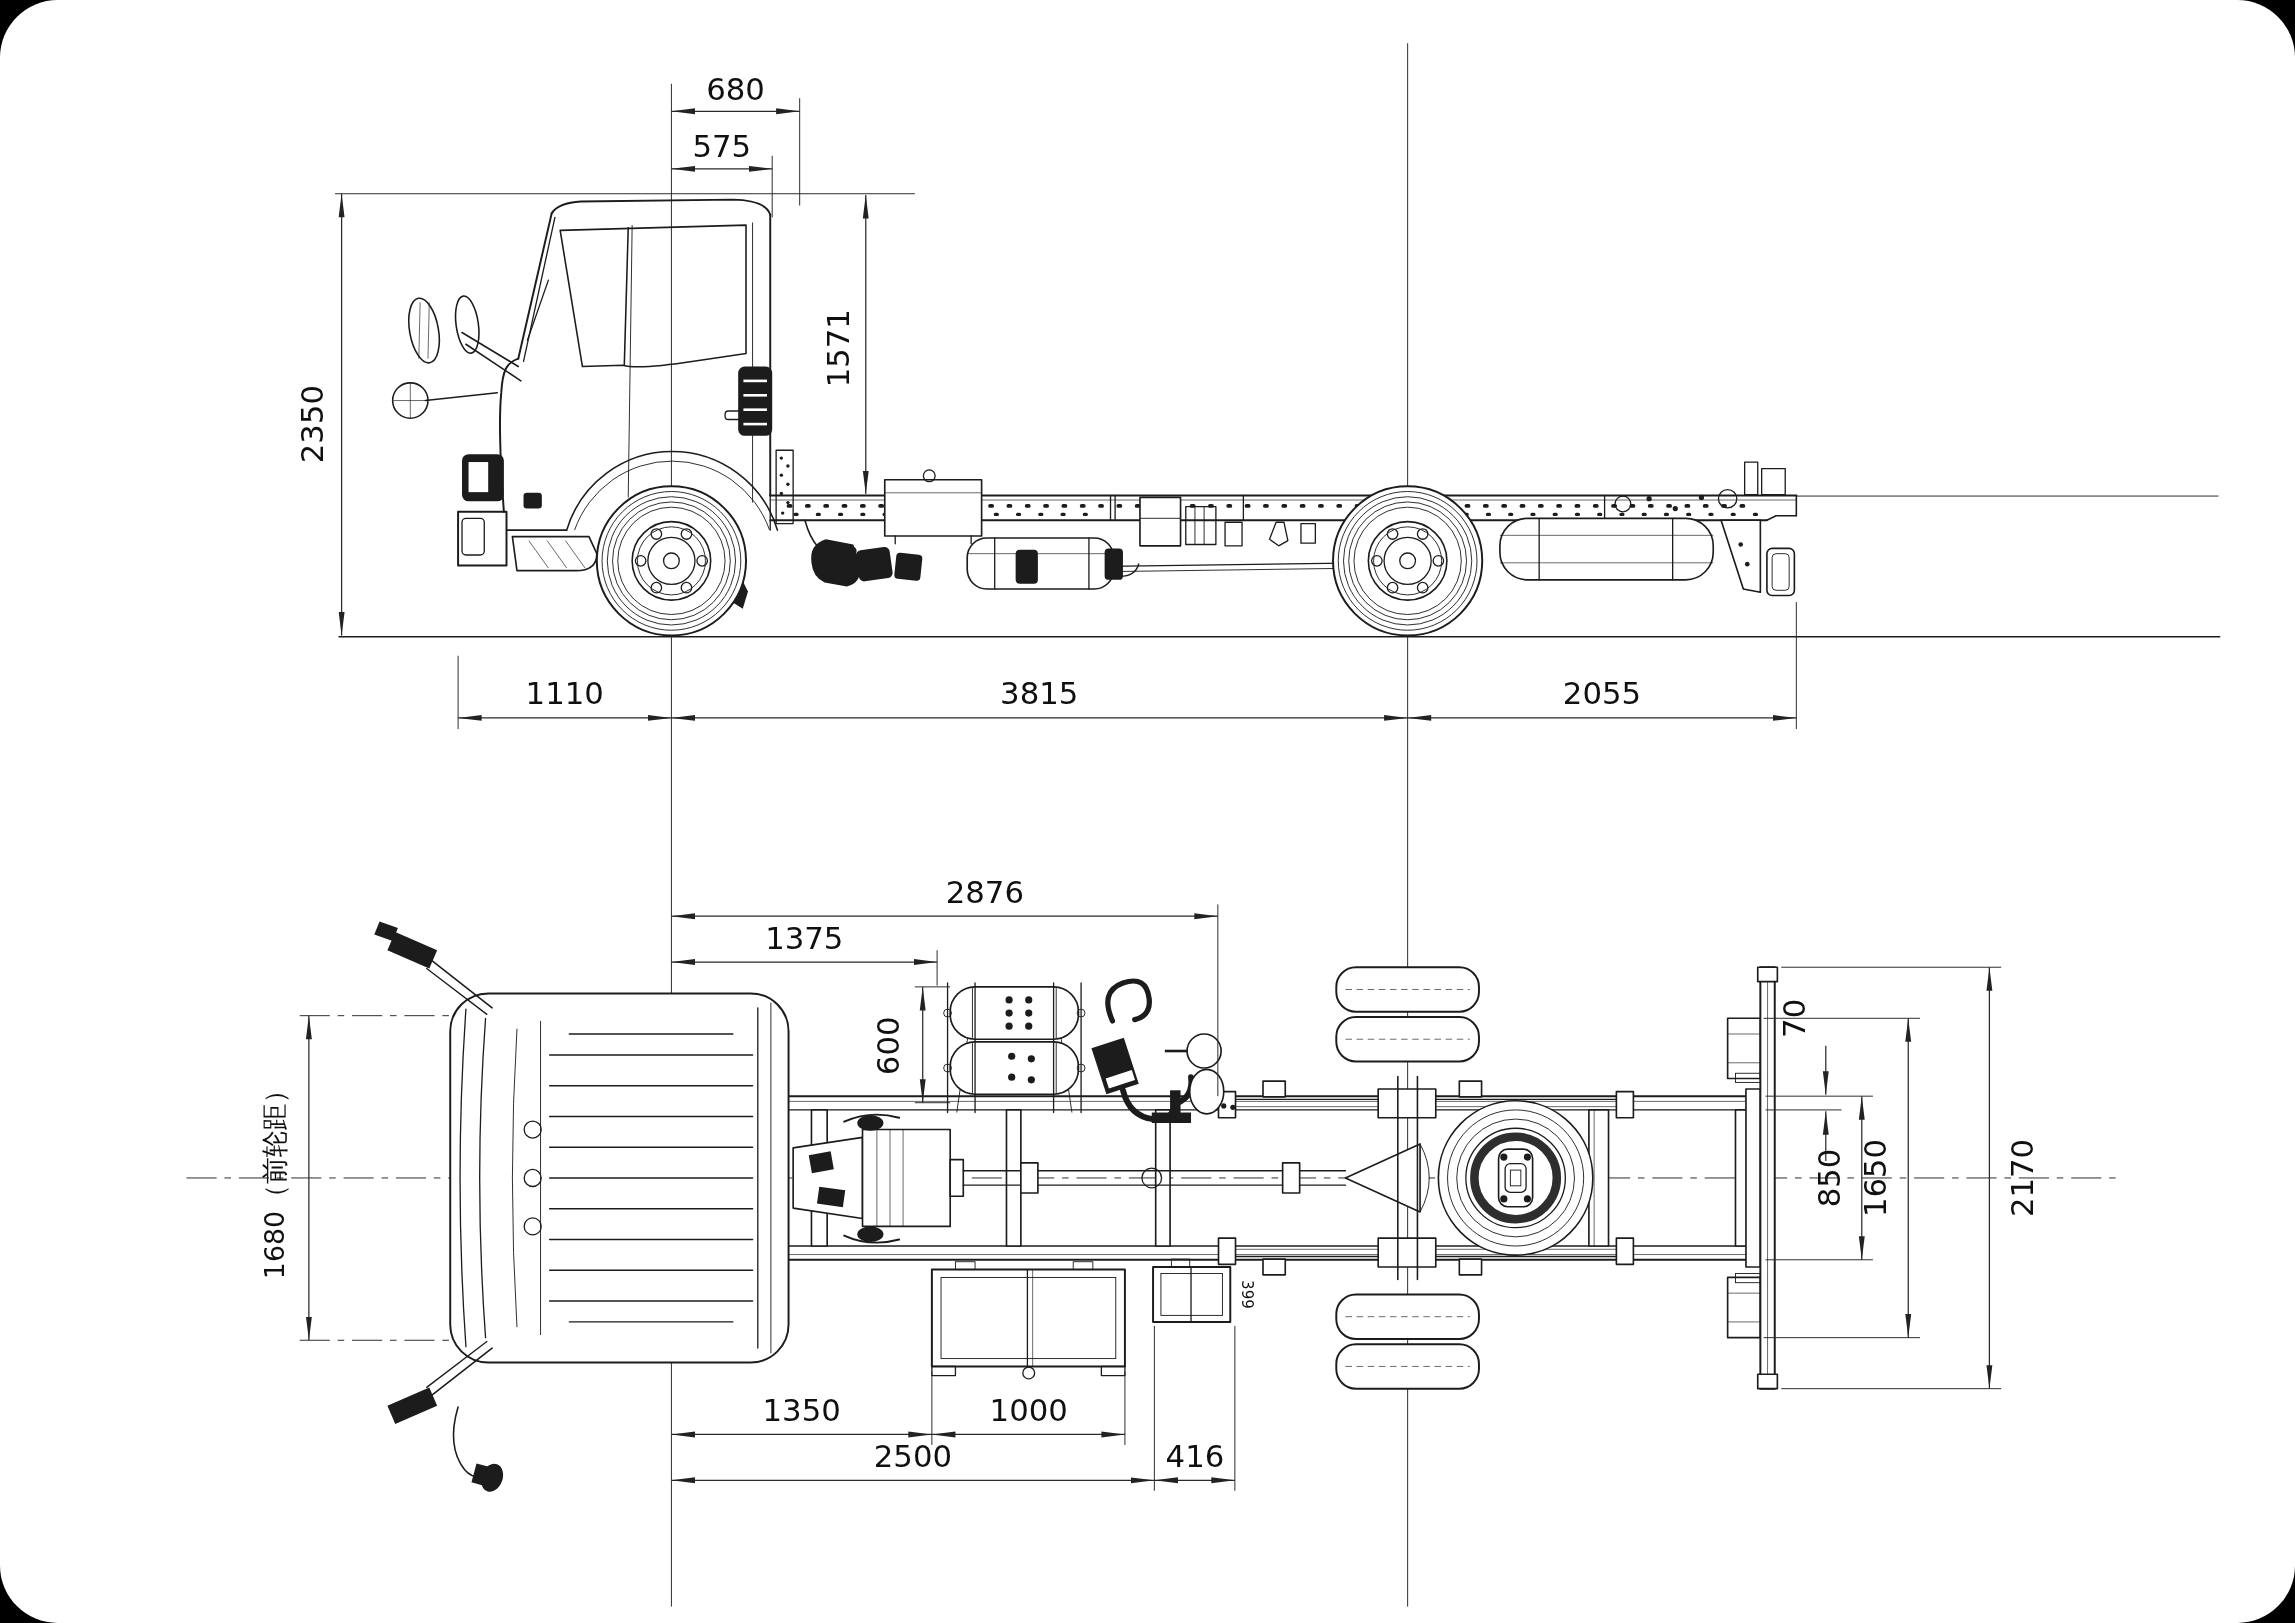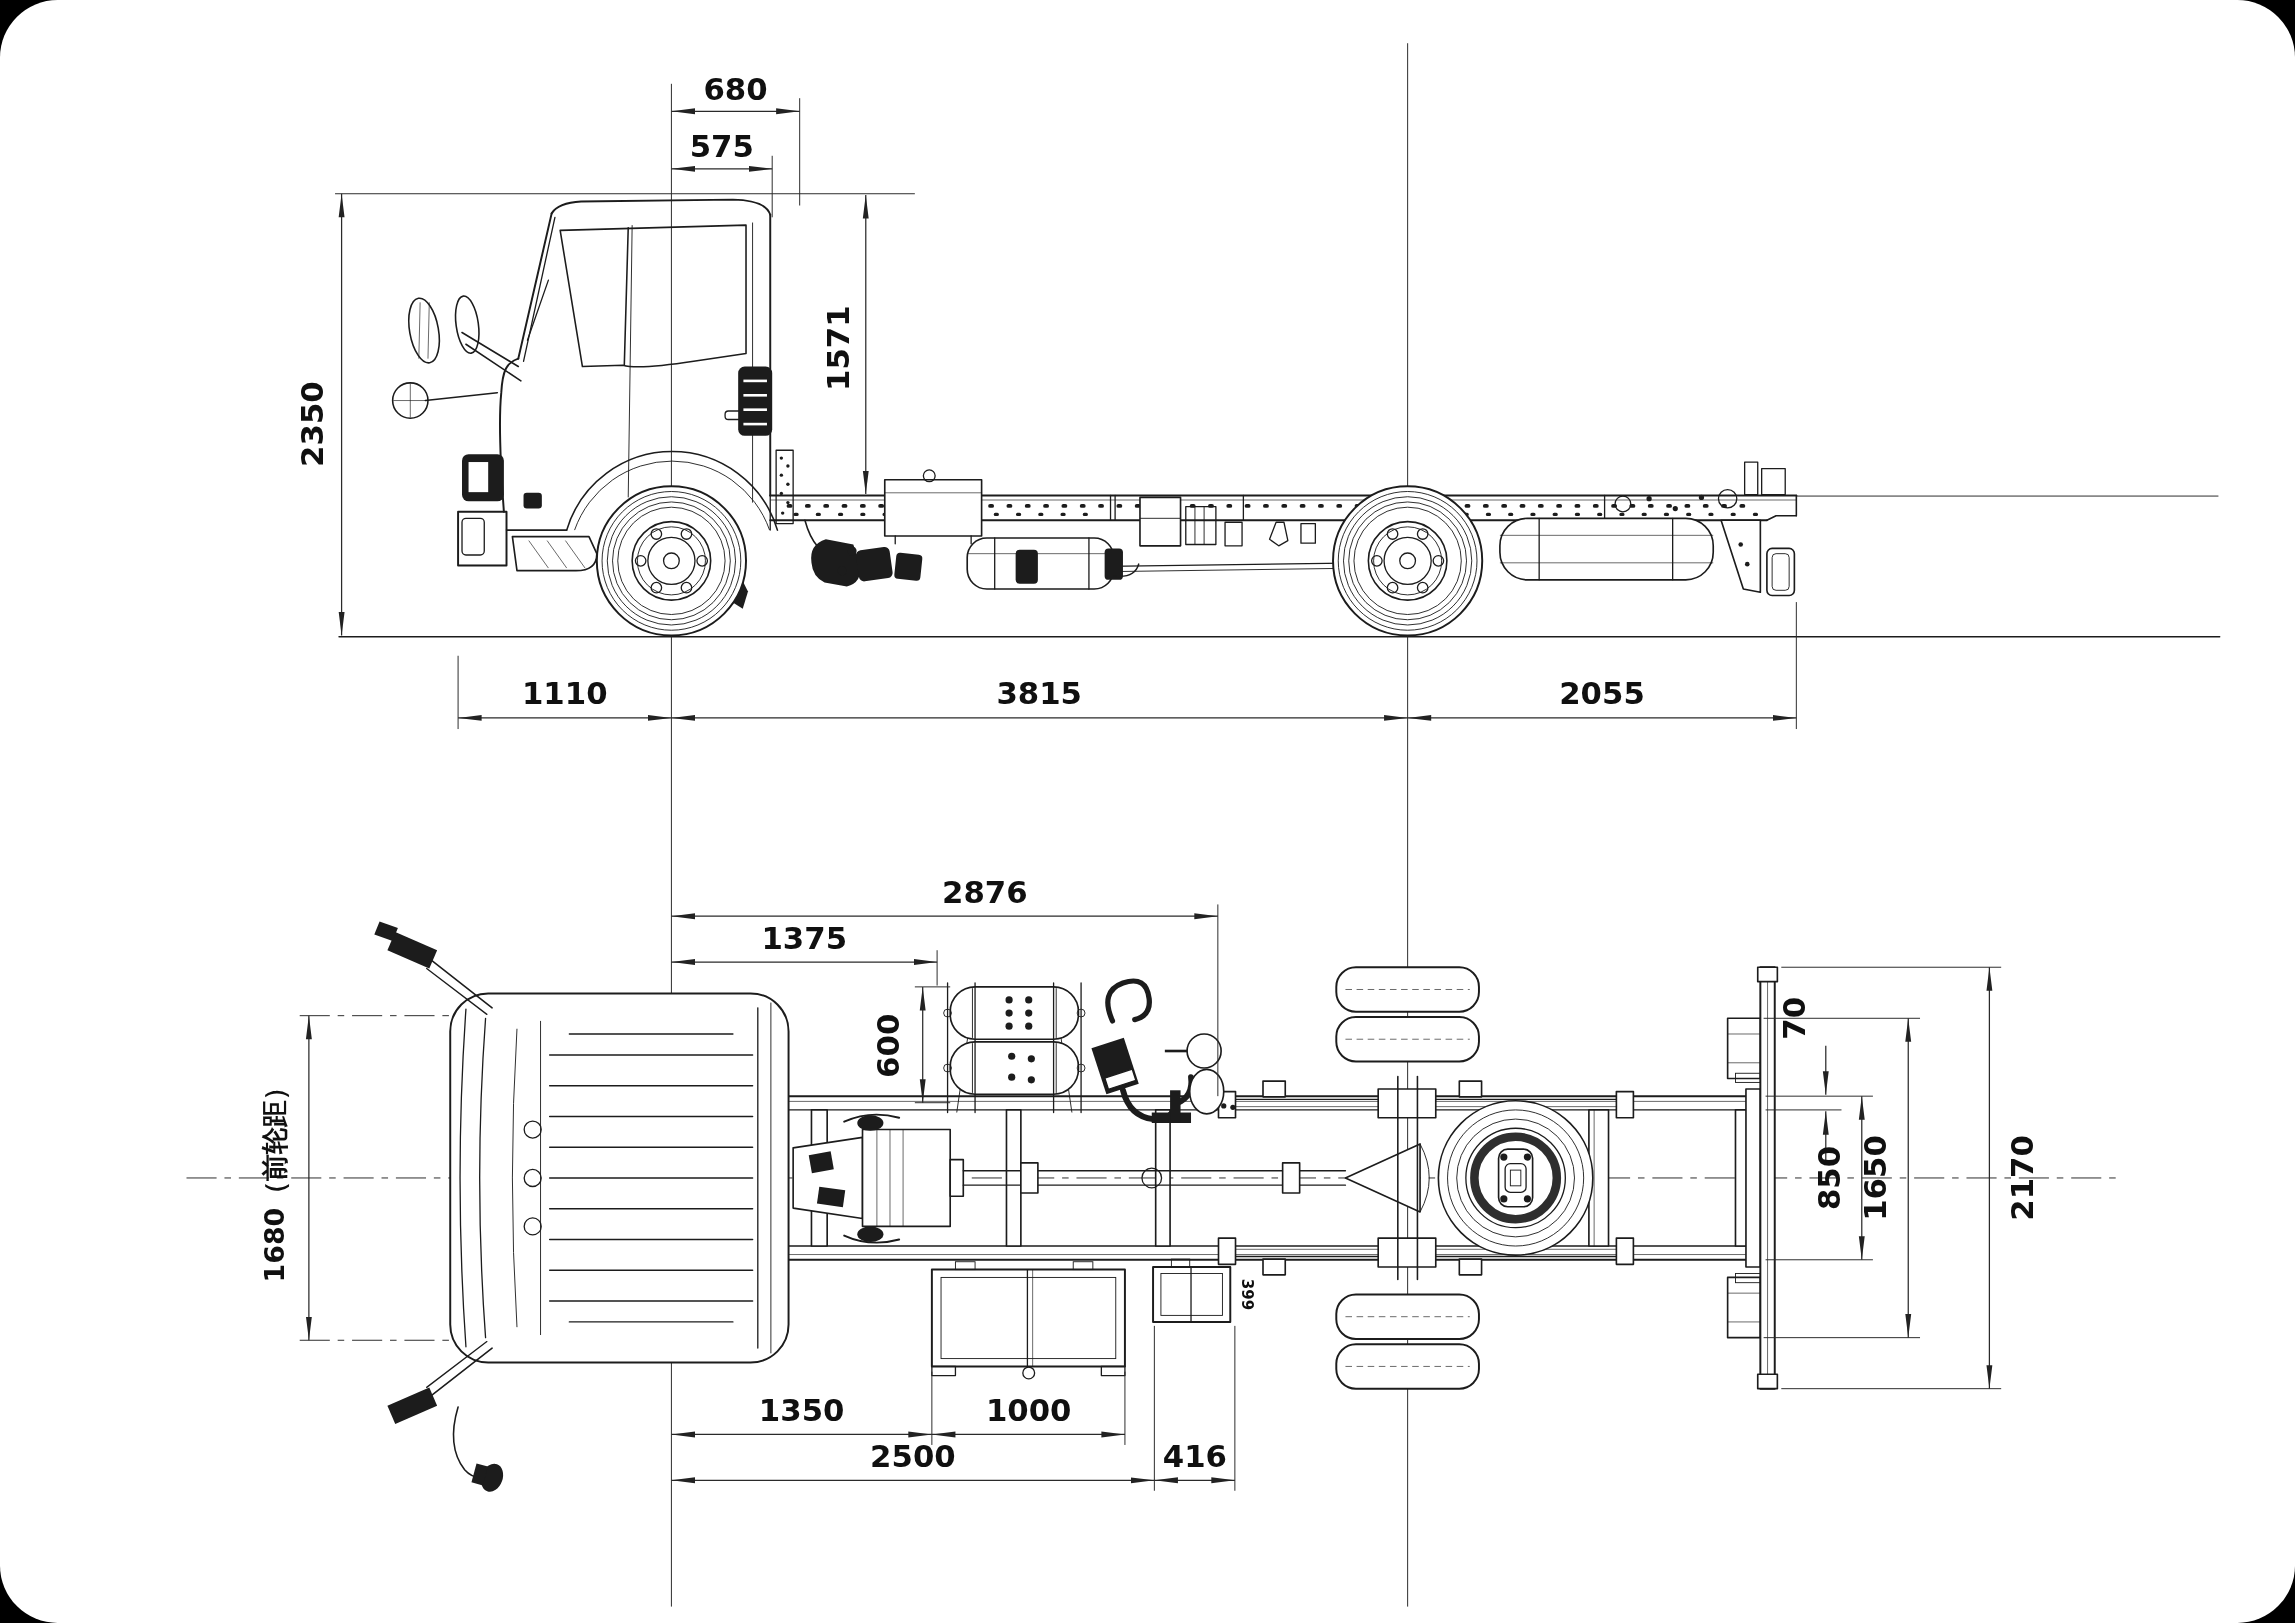--- a/index.html
+++ b/index.html
@@ -1,16 +1,16 @@
 <!DOCTYPE html>
 <html style="font-size:10.5px"><head>
 <meta charset="utf-8">
 <style>
   html,body{margin:0;padding:0;background:#000;}
-  .stage{position:relative;width:2040px;height:1623px;background:#000;font-weight:bold;}
+  .stage{position:relative;width:2040px;height:1623px;background:#000;}
   svg{display:block;width:2295px;height:1623px;}
   
   .s3{stroke:#1c1c1c;stroke-width:3;fill:none;stroke-linecap:round;stroke-linejoin:round}
   .s25{stroke:#1c1c1c;stroke-width:2.4;fill:none;stroke-linecap:round;stroke-linejoin:round}
   .s2{stroke:#1c1c1c;stroke-width:2;fill:none;stroke-linecap:round;stroke-linejoin:round}
   .s15{stroke:#1c1c1c;stroke-width:1.4;fill:none}
   .s1{stroke:#1c1c1c;stroke-width:1;fill:none}
   .wf{fill:#ffffff;stroke:#1c1c1c;stroke-width:2.5;stroke-linejoin:round}
   .wf3{fill:#ffffff;stroke:#1c1c1c;stroke-width:3;stroke-linejoin:round}
   .bk{fill:#1c1c1c;stroke:none}

